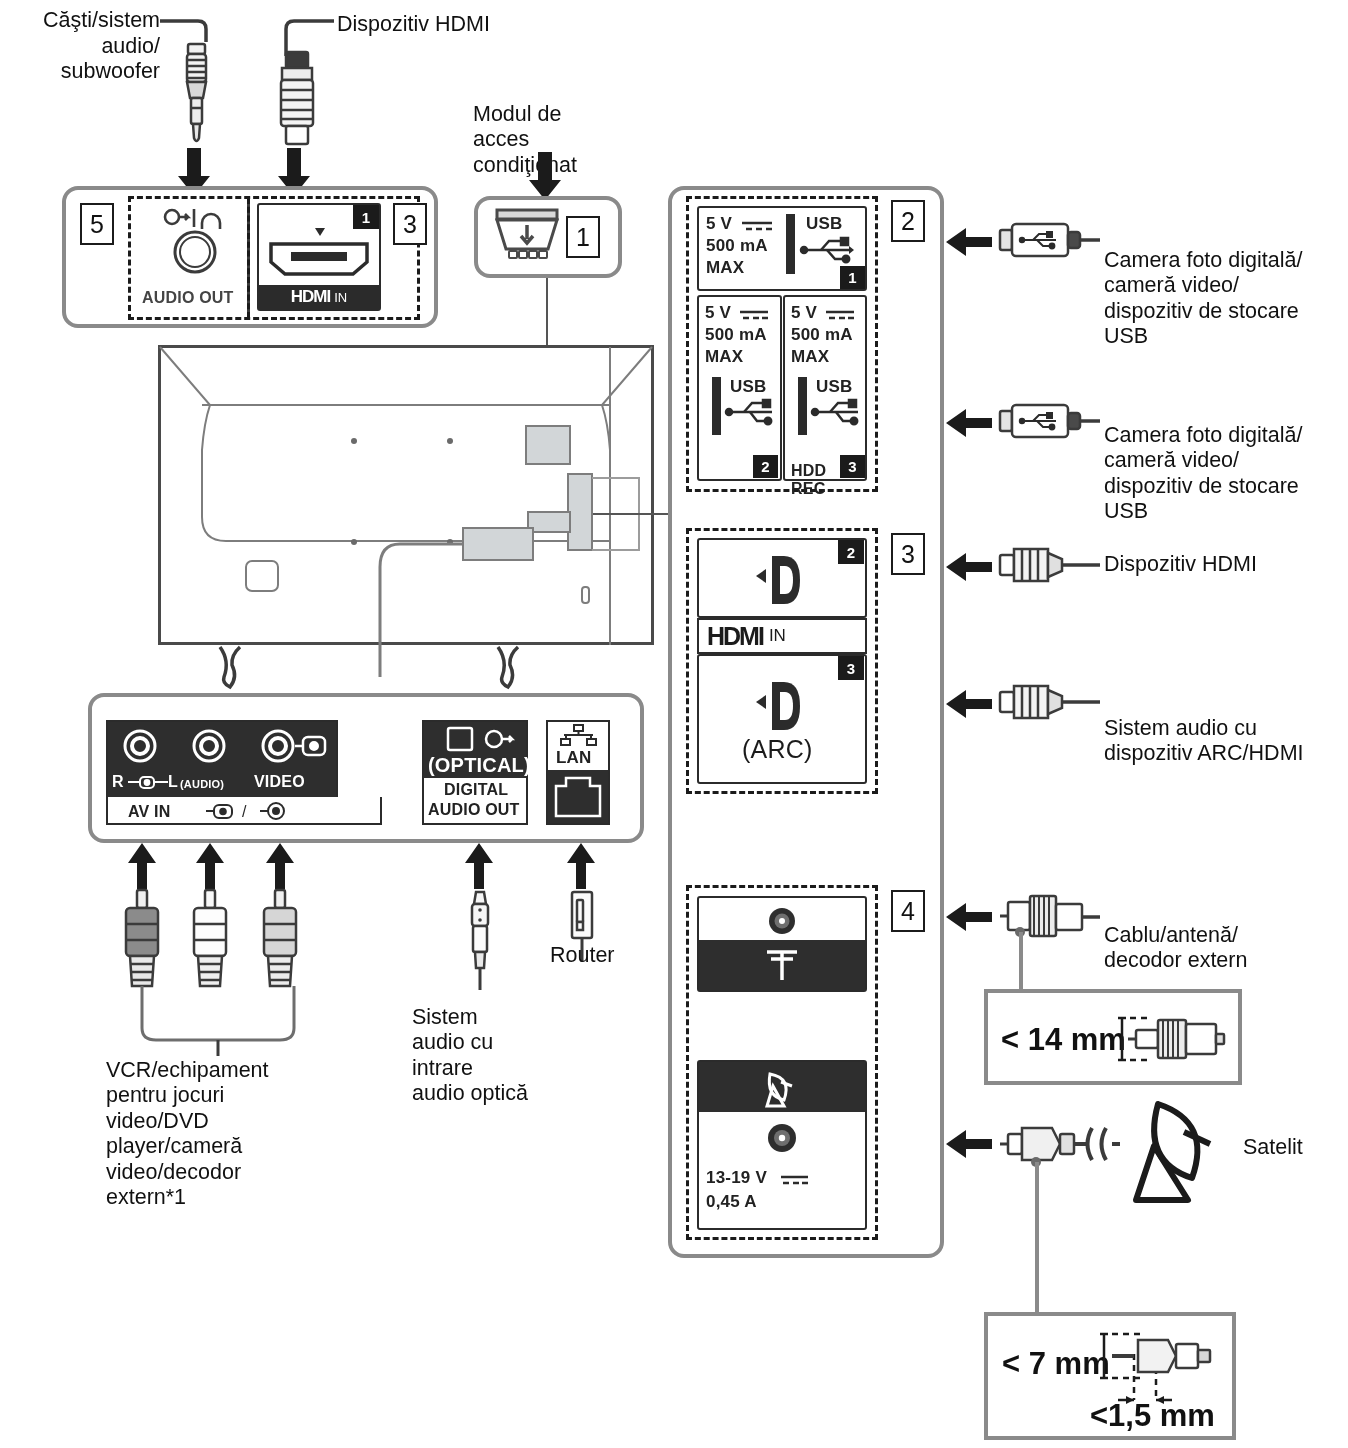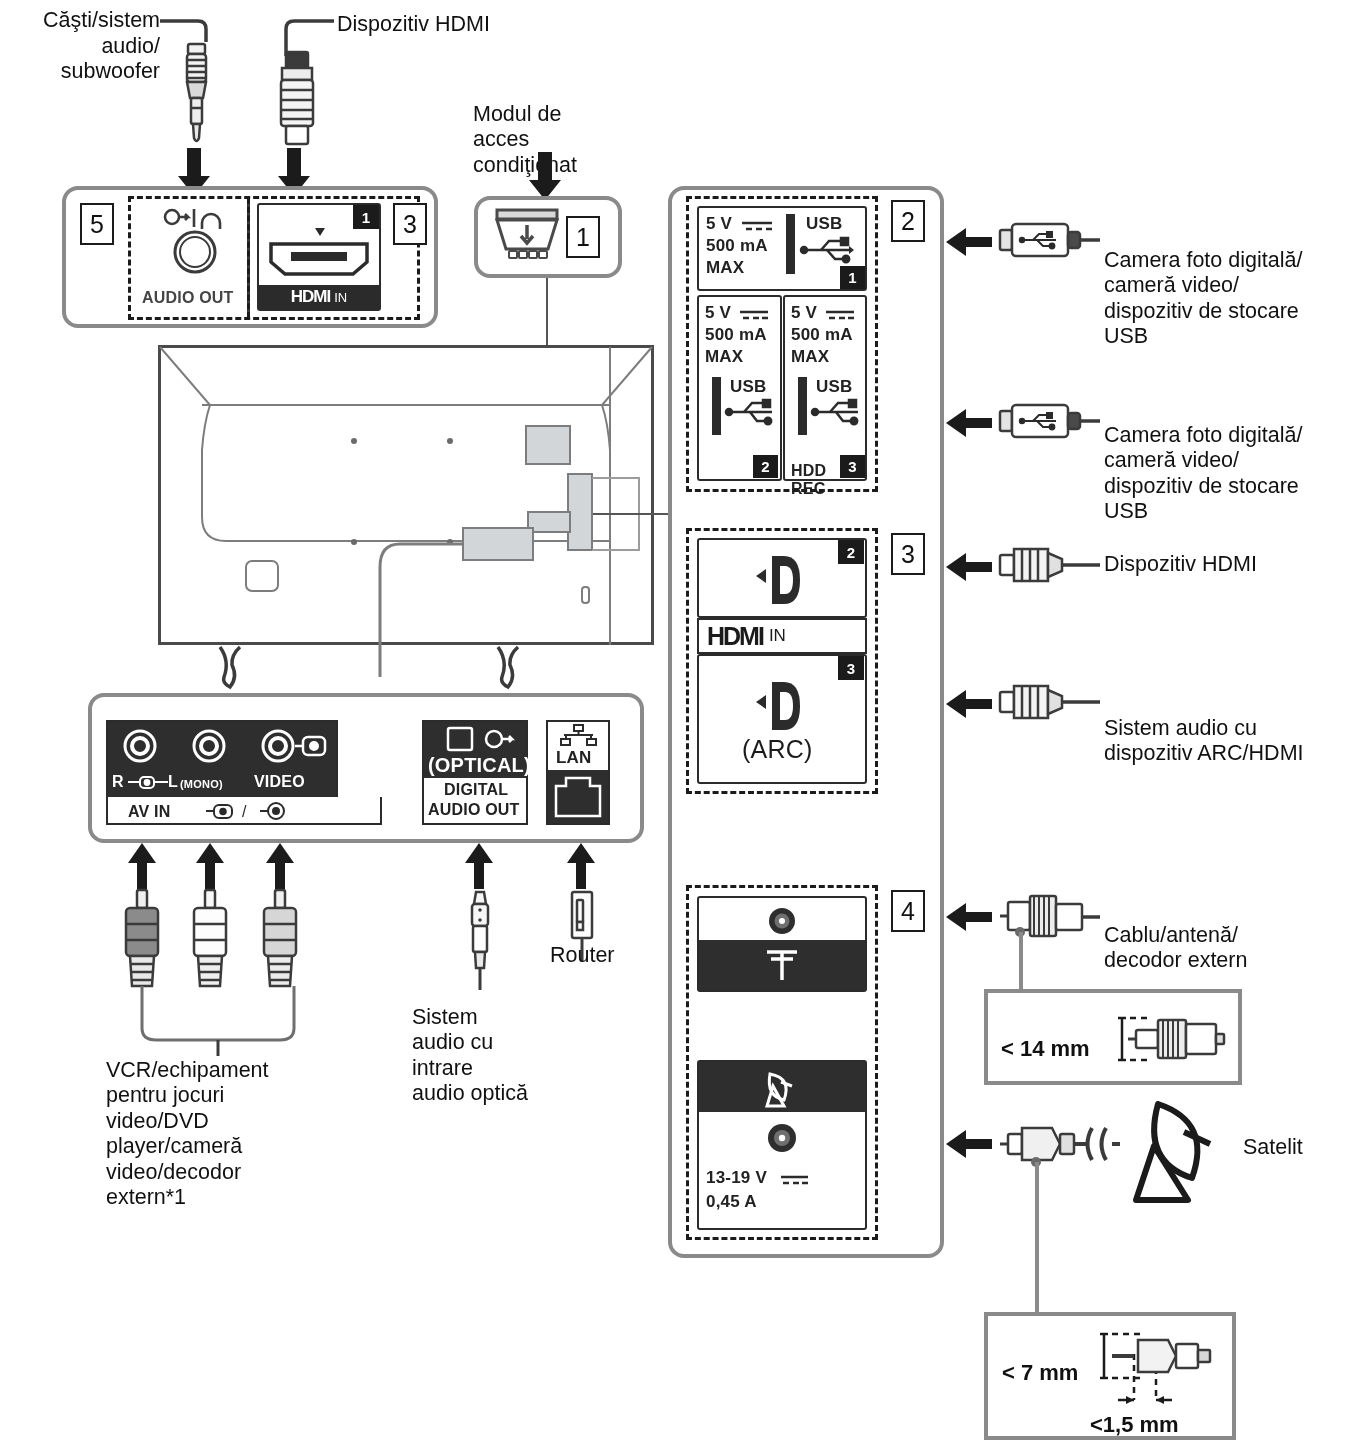--- a/index.html
+++ b/index.html
@@ -41,21 +41,21 @@
   
   .portbox { position:absolute; border:2.5px solid #2b2b2b; background:#fff; border-radius:3px; }
   .pt { position:absolute; font-size:17px; line-height:19px; color:#222; font-weight:700;
         letter-spacing:0.2px; font-family:"Liberation Sans",sans-serif; }
   .pt.sm { font-size:14px; }
   .ptw { color:#fff; }
 
   .arrow-down, .arrow-up, .arrow-left { position:absolute; }
 
   .mmbox { position:absolute; border:4px solid #8a8a8a; background:#fff; }
-  .mmtext { position:absolute; font-size:22px; font-weight:700; color:#111;margin-top:14px; }
+  .mmtext { position:absolute; font-size:31px; font-weight:700; color:#111; }
 
   svg { display:block; overflow:visible; }
 </style>
 </head>
 <body>
 
 <div class="lbl r" style="left:0px; top:8px; width:160px;padding-left:39px;">
   <span style="white-space:pre-line;">Căşti/sistem
 audio/
 subwoofer</span>
@@ -235,21 +235,21 @@
   <span class="pt ptw" style="left:0; top:0; font-size:16px;">R</span>
   <svg class="abs" style="left:16px; top:2px;" width="64" height="16">
     <g stroke="#fff" stroke-width="2" fill="none">
       <line x1="0" y1="8" x2="12" y2="8"></line>
       <rect x="12" y="3" width="14" height="11" rx="4"></rect>
         <circle cx="19" cy="8.5" r="2.4" fill="#fff"></circle>
       <line x1="26" y1="8" x2="40" y2="8"></line>
     </g>
   </svg>
   <span class="pt ptw" style="left:56px; top:0; font-size:16px;">L</span>
-  <span class="pt ptw sm" style="left:68px; top:3px; font-size:11px;">(MONO)</span>
+  <span class="pt ptw sm" style="left:68px; top:3px; font-size:11px;">(AUDIO)</span>
   <span class="pt ptw" style="left:142px; top:0; font-size:16px;">VIDEO</span>
 </div>
 <div class="abs" style="left:106px; top:797px; width:276px; height:28px; background:#fff; border:2.5px solid #2b2b2b; border-top:none;">
   <span class="pt" style="left:20px; top:5px; font-size:16px;">AV IN</span>
   <svg class="abs" style="left:98px; top:4px;" width="110" height="20">
     <g stroke="#2b2b2b" stroke-width="2" fill="none">
       <line x1="0" y1="10" x2="8" y2="10"></line>
       <rect x="8" y="4" width="18" height="13" rx="5"></rect>
         <circle cx="17" cy="10.5" r="2.8" fill="#2b2b2b"></circle>
       <text x="36" y="16" font-size="16" font-family="Liberation Sans" fill="#2b2b2b" stroke="none">/</text>

